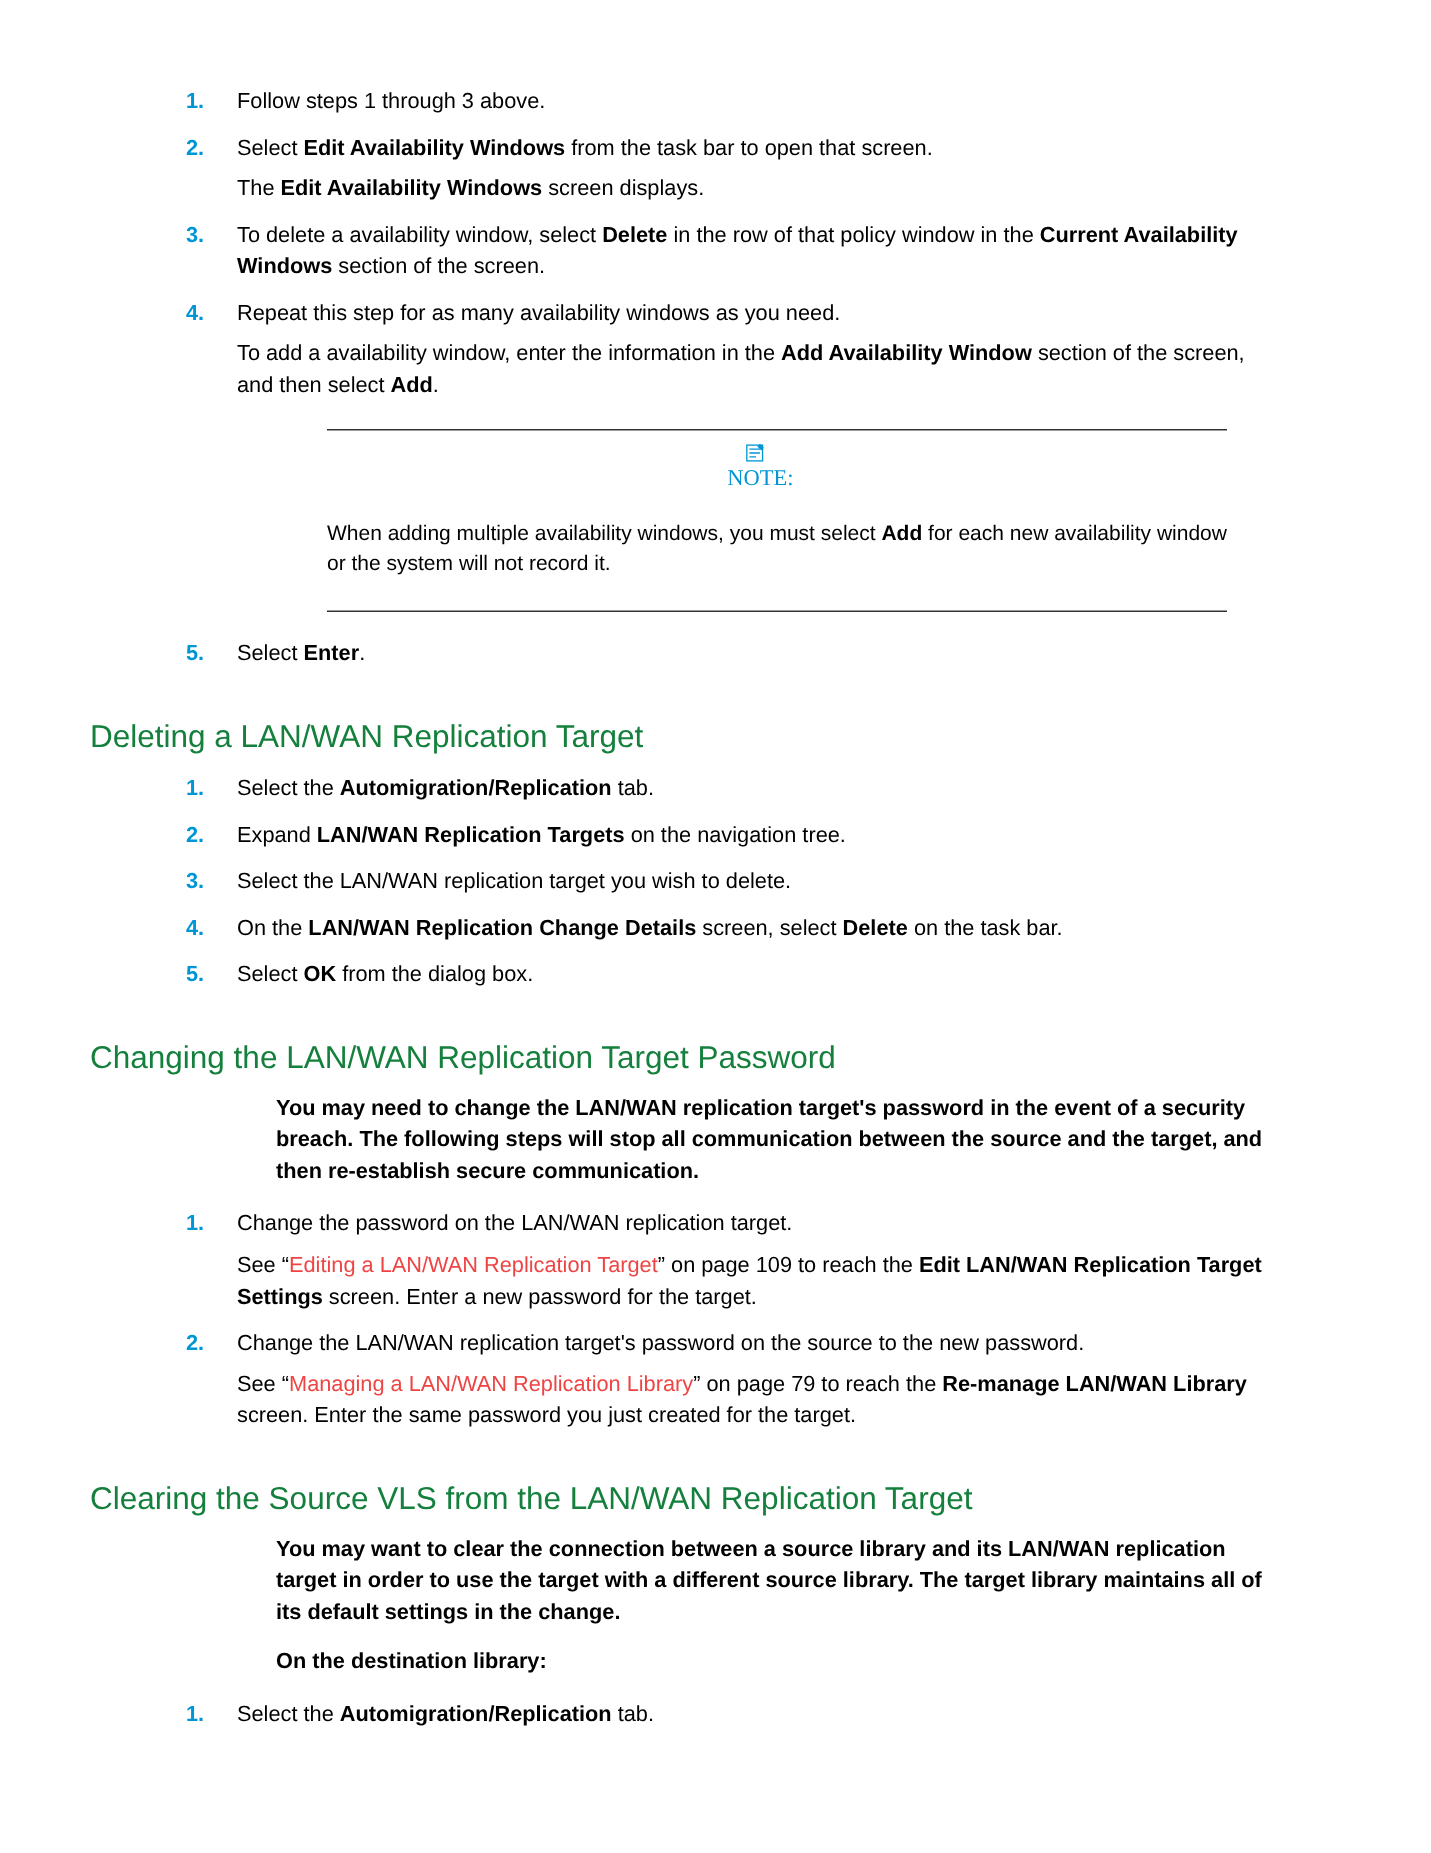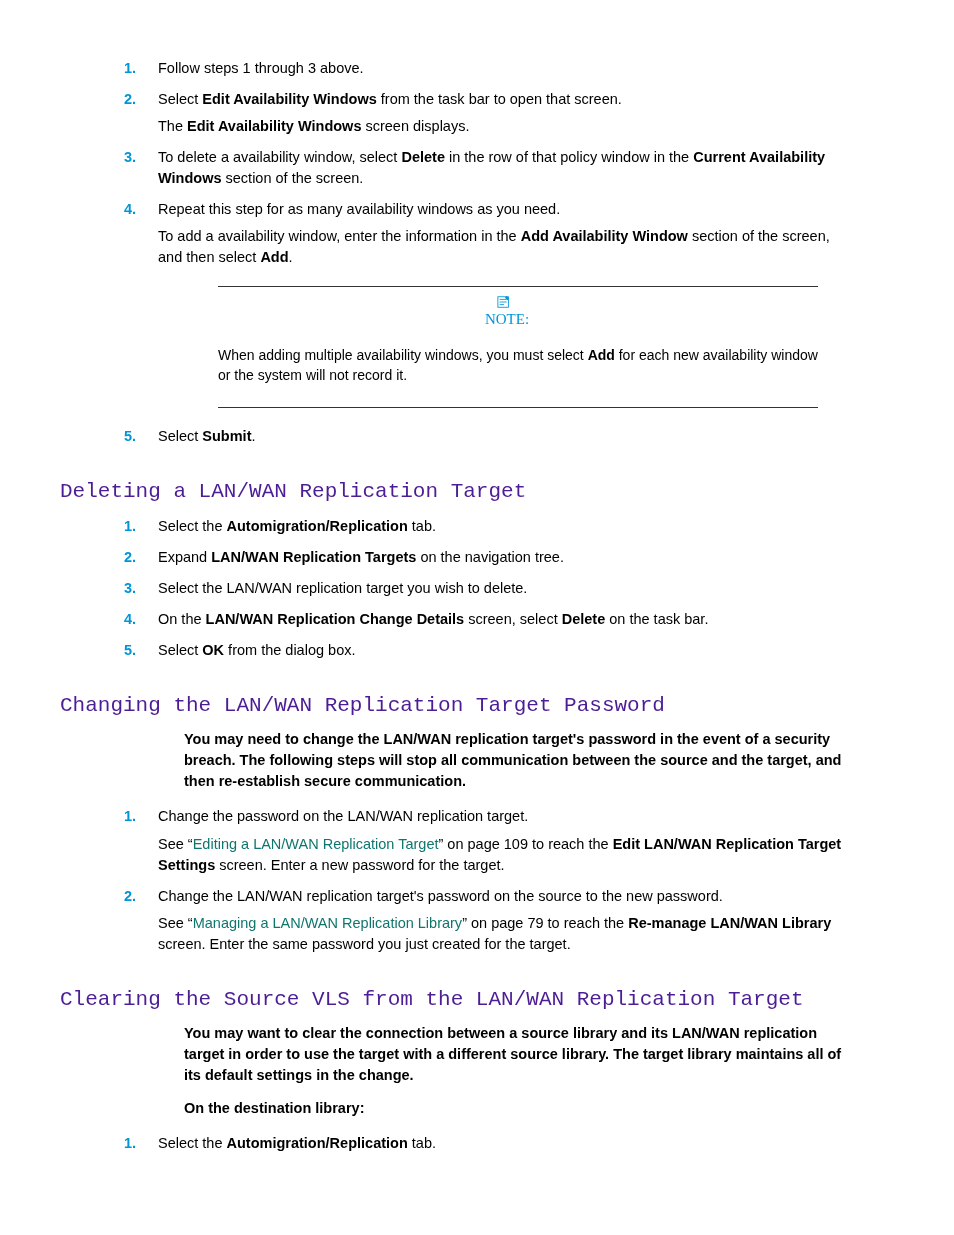--- a/index.html
+++ b/index.html
@@ -61,31 +61,31 @@
   }
   .note-icon {
     width: 14px;
     height: 14px;
     margin-right: 6px;
   }
   .note-text {
     font-size: 14px;
   }
   h2.section {
-    color: #4c1d95;
+    color: #15803d;
     font-weight: normal;
     font-size: 21px;
-    font-family: Liberation Mono, monospace;
+    font-family: Liberation Sans, sans-serif;
     margin: 30px 0 8px 0;
   }
   .intro {
     margin: 0 0 14px 124px;
   }
   .intro p { margin: 0 0 12px 0; font-weight: bold; }
-  .link { color: #0f766e; }
+  .link { color: #ef4444; }
 </style>
 </head>
 <body>
 
 <div class="page">
 
   <ol class="steps">
       <li>
         <div class="num">1.</div>
         <div class="step-body">
@@ -125,21 +125,21 @@
     </div>
     <div class="note-text">
         <p>When adding multiple availability windows, you must select <span class="bold">Add</span> for each new availability window or the system will not record it.</p>
       </div>
   </div>
 
   <ol class="steps">
       <li>
         <div class="num">5.</div>
         <div class="step-body">
-          <p>Select <span class="bold">Submit</span>.</p>
+          <p>Select <span class="bold">Enter</span>.</p>
         </div>
       </li>
     </ol>
 
   <h2 class="section">Deleting a LAN/WAN Replication Target</h2>
   <ol class="steps">
       <li>
         <div class="num">1.</div>
         <div class="step-body">
           <p>Select the <span class="bold">Automigration/Replication</span> tab.</p>

